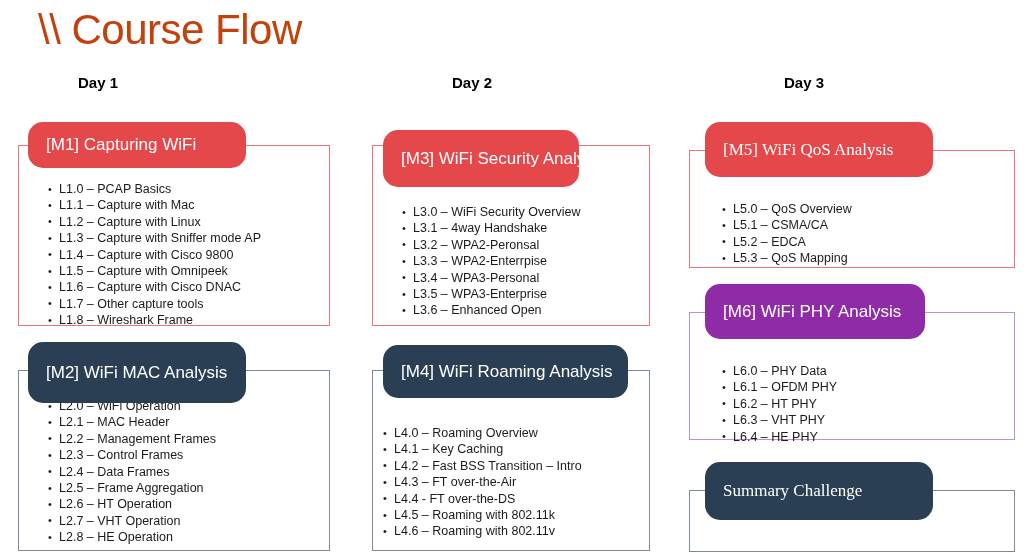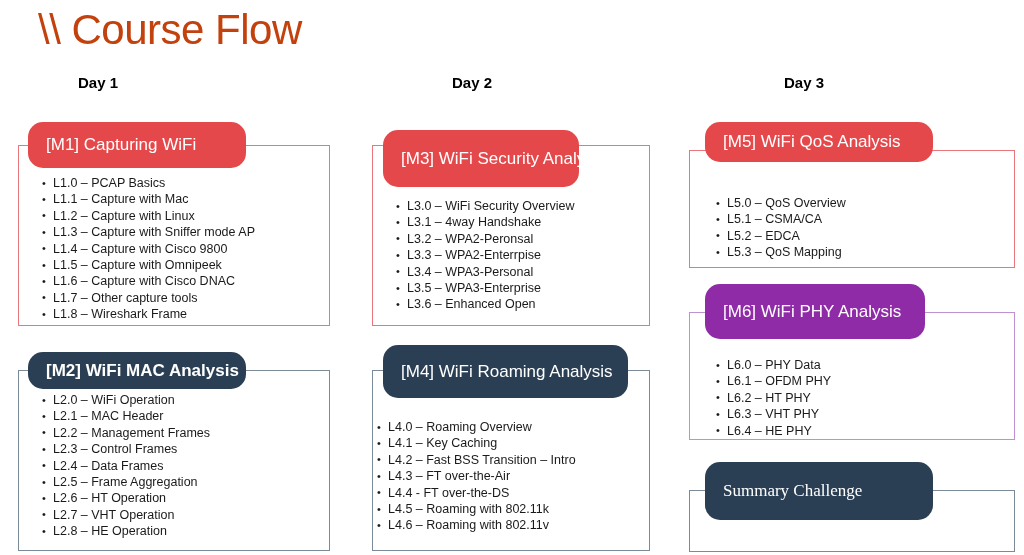--- a/index.html
+++ b/index.html
@@ -74,21 +74,21 @@
     padding: 12px 18px;
     white-space: nowrap;
     z-index: 5;
   }
   .chip.navy { background: #2b3f54; }
   .chip.purple { background: #8f2ba6; }
 
   
   .lesson-list {
     position: absolute;
-    margin: 0;
+    margin: 6px;
     padding: 0;
     list-style: none;
     z-index: 3;
   }
   .lesson-item {
     font-size: 12.5px;
     line-height: 16.4px;
     color: #1a1a1a;
     white-space: nowrap;
     position: relative;
@@ -126,21 +126,21 @@
     <li class="lesson-item">L1.4 – Capture with Cisco 9800</li>
     <li class="lesson-item">L1.5 – Capture with Omnipeek</li>
     <li class="lesson-item">L1.6 – Capture with Cisco DNAC</li>
     <li class="lesson-item">L1.7 – Other capture tools</li>
     <li class="lesson-item">L1.8 – Wireshark Frame</li>
   </ul>
 
   <div class="module navy" style="left:18px; top:370px; width:312px; height:181px;">
     <div class="module-outline"></div>
   </div>
-  <div class="chip navy" style="left:28px; top:352px; width:218px; height:37px;font-weight:bold;">[M2] WiFi MAC Analysis</div>
+  <div class="chip navy" style="left:28px; top:342px; width:218px; height:61px;">[M2] WiFi MAC Analysis</div>
   <ul class="lesson-list" style="left:42px; top:392px;">
     <li class="lesson-item">L2.0 – WiFi Operation</li>
     <li class="lesson-item">L2.1 – MAC Header</li>
     <li class="lesson-item">L2.2 – Management Frames</li>
     <li class="lesson-item">L2.3 – Control Frames</li>
     <li class="lesson-item">L2.4 – Data Frames</li>
     <li class="lesson-item">L2.5 – Frame Aggregation</li>
     <li class="lesson-item">L2.6 – HT Operation</li>
     <li class="lesson-item">L2.7 – VHT Operation</li>
     <li class="lesson-item">L2.8 – HE Operation</li>
@@ -170,21 +170,21 @@
     <li class="lesson-item">L4.2 – Fast BSS Transition – Intro</li>
     <li class="lesson-item">L4.3 – FT over-the-Air</li>
     <li class="lesson-item">L4.4 -  FT over-the-DS</li>
     <li class="lesson-item">L4.5 – Roaming with 802.11k</li>
     <li class="lesson-item">L4.6 – Roaming with 802.11v</li>
   </ul>
 
   <div class="module" style="left:689px; top:150px; width:326px; height:118px;">
     <div class="module-outline"></div>
   </div>
-  <div class="chip" style="left:705px; top:122px; width:228px; height:40px;">[M5] WiFi QoS Analysis</div>
+  <div class="chip" style="left:705px; top:122px; width:228px; height:55px;font-family:Liberation Serif, serif;">[M5] WiFi QoS Analysis</div>
   <ul class="lesson-list" style="left:716px; top:195px;">
     <li class="lesson-item">L5.0 – QoS Overview</li>
     <li class="lesson-item">L5.1 – CSMA/CA</li>
     <li class="lesson-item">L5.2 – EDCA</li>
     <li class="lesson-item">L5.3 – QoS Mapping</li>
   </ul>
 
   <div class="module purple" style="left:689px; top:312px; width:326px; height:128px;">
     <div class="module-outline"></div>
   </div>

